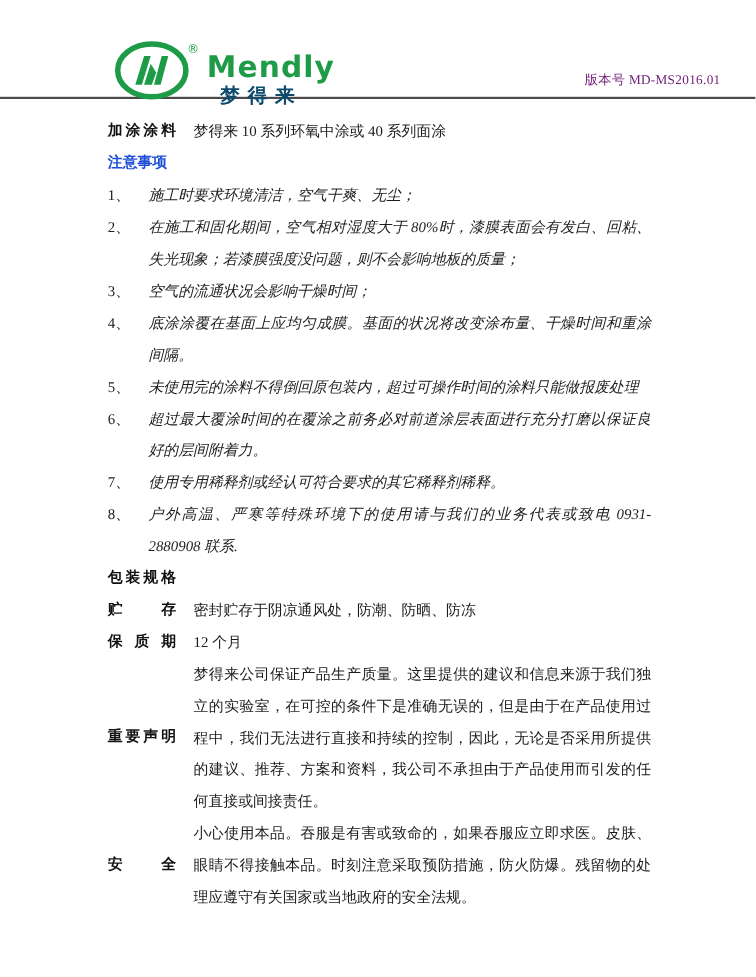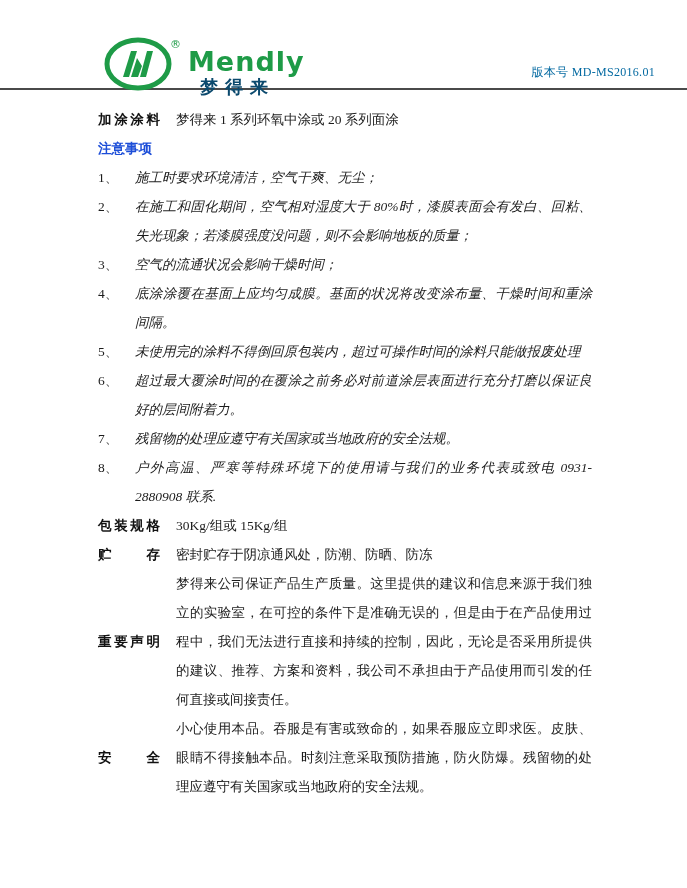--- a/index.html
+++ b/index.html
@@ -43,21 +43,21 @@
     line-height: 22px;
     color: #0c4a6e;
     letter-spacing: 7px;
     margin-left: 12px;
   }
   .version {
     position: absolute;
     right: 32px;
     top: 64px;
     font-size: 12px;
-    color: #0369a1;
+    color: #701a75;
     letter-spacing: 0.3px;
     padding-left: 24px;
   }
   
   .doc {
     padding: 15px 95px 0 98px;
     font-size: 13.5px;
     line-height: 29px;
     text-align: justify;
   }
@@ -101,21 +101,21 @@
         <div class="wordmark-cn">梦得来</div>
       </div>
     </div>
     <div class="version">版本号 MD-MS2016.01</div>
   </div>
 
   <div class="doc">
 
     <div class="kv">
       <span class="kv-label">加涂涂料</span>
-      <span class="kv-value">梦得来 1 系列环氧中涂或 20 系列面涂</span>
+      <span class="kv-value">梦得来 10 系列环氧中涂或 40 系列面涂</span>
     </div>
 
     <div class="section-heading">注意事项</div>
 
     <div class="note-row">
       <span class="note-num">1、</span>
       <span class="note-text">施工时要求环境清洁，空气干爽、无尘；</span>
     </div>
     <div class="note-row">
       <span class="note-num">2、</span>
@@ -132,34 +132,37 @@
     <div class="note-row">
       <span class="note-num">5、</span>
       <span class="note-text">未使用完的涂料不得倒回原包装内，超过可操作时间的涂料只能做报废处理</span>
     </div>
     <div class="note-row">
       <span class="note-num">6、</span>
       <span class="note-text">超过最大覆涂时间的在覆涂之前务必对前道涂层表面进行充分打磨以保证良好的层间附着力。</span>
     </div>
     <div class="note-row">
       <span class="note-num">7、</span>
-      <span class="note-text">残留物的处理应遵守有关国家或当地政府的安全法规。</span>
+      <span class="note-text">使用专用稀释剂或经认可符合要求的其它稀释剂稀释。</span>
     </div>
     <div class="note-row">
       <span class="note-num">8、</span>
       <span class="note-text">户外高温、严寒等特殊环境下的使用请与我们的业务代表或致电 0931-2880908 联系.</span>
     </div>
 
     <div class="kv">
       <span class="kv-label">包装规格</span>
-      <span class="kv-value">30Kg/组或 15Kg/组</span>
     </div>
     <div class="kv">
       <span class="kv-label">贮存</span>
       <span class="kv-value">密封贮存于阴凉通风处，防潮、防晒、防冻</span>
+    </div>
+    <div class="kv">
+      <span class="kv-label">保质期</span>
+      <span class="kv-value">12 个月</span>
     </div>
     <div class="kv">
       <span class="kv-label">重要声明</span>
       <span class="kv-value">梦得来公司保证产品生产质量。这里提供的建议和信息来源于我们独立的实验室，在可控的条件下是准确无误的，但是由于在产品使用过程中，我们无法进行直接和持续的控制，因此，无论是否采用所提供的建议、推荐、方案和资料，我公司不承担由于产品使用而引发的任何直接或间接责任。</span>
     </div>
     <div class="kv">
       <span class="kv-label">安全</span>
       <span class="kv-value">小心使用本品。吞服是有害或致命的，如果吞服应立即求医。皮肤、眼睛不得接触本品。时刻注意采取预防措施，防火防爆。残留物的处理应遵守有关国家或当地政府的安全法规。</span>
     </div>
 

